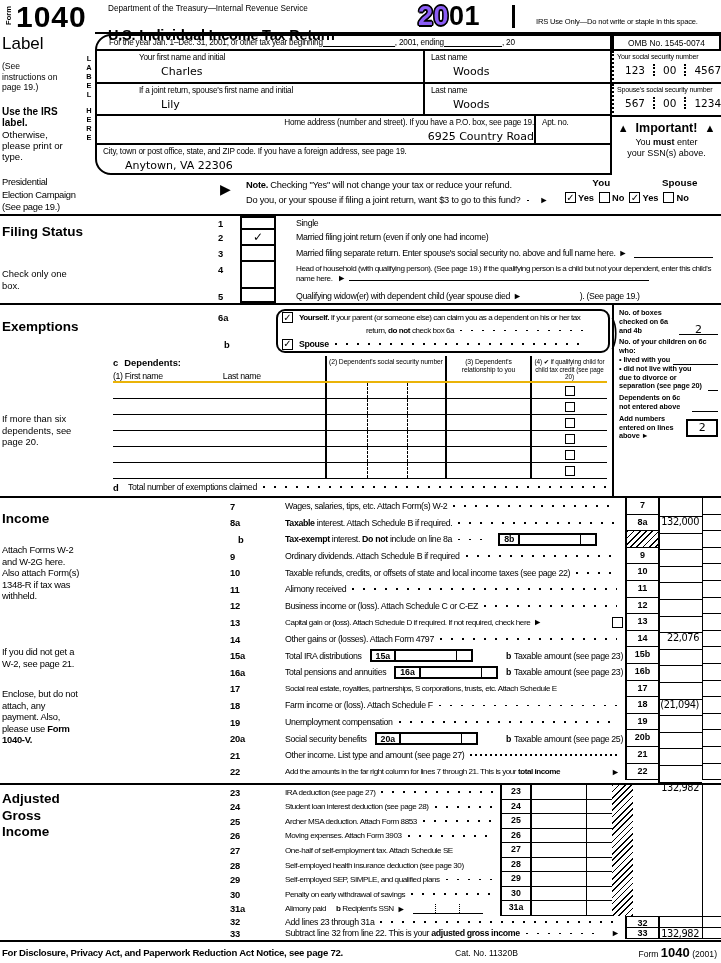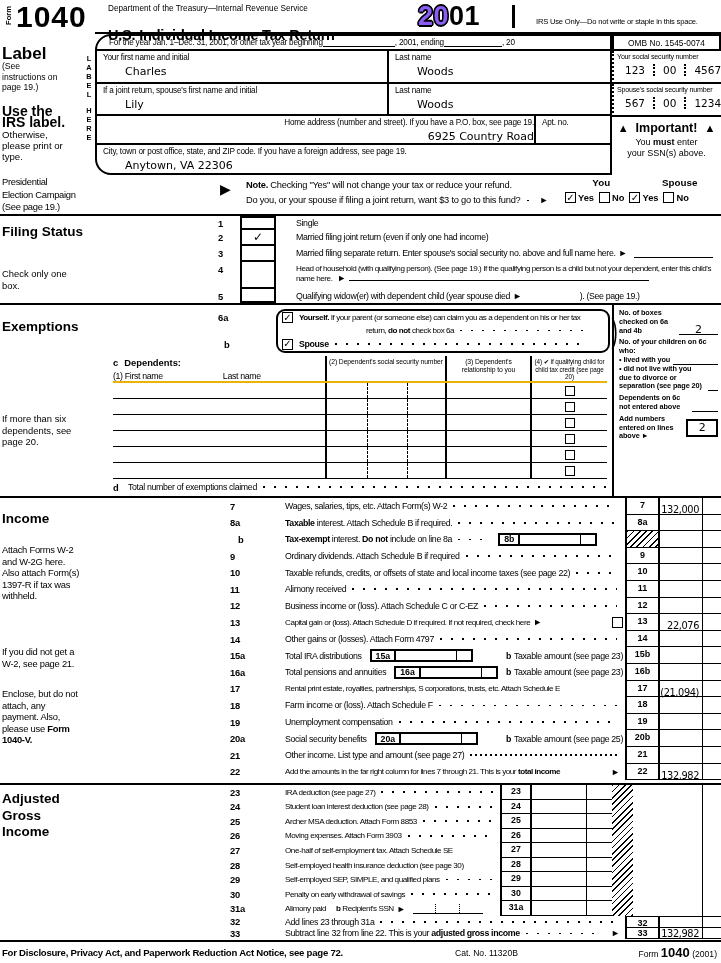--- a/index.html
+++ b/index.html
@@ -31,39 +31,39 @@
   .dept1 { position:absolute; left:108px; top:4px; font-size:8.2px; }
   .dept2 { position:absolute; left:108px; top:14px; font-size:14.5px; font-weight:bold; letter-spacing:-0.2px;margin-top:13px; }
   .hd-year { position:absolute; left:418px; top:1px; font-size:27px; font-weight:bold; letter-spacing:0.5px; }
   .hollow { color:#8b5cf6; text-shadow:-1.3px -1.3px 0 #000,1.3px -1.3px 0 #000,-1.3px 1.3px 0 #000,
     1.3px 1.3px 0 #000,-1.6px 0 #000,1.6px 0 #000,0 1.6px #000,0 -1.6px #000; }
   .hd-bar { position:absolute; left:512px; top:5px; width:3px; height:23px; background:#000; }
   .irs-use { position:absolute; left:536px; top:17px; font-size:7.6px; letter-spacing:-0.2px; }
 
   
   .sec-label { height:142px; position:relative; }
-  .lab-head { position:absolute; left:2px; top:10px; font-size:17px; font-weight:bold; }
+  .lab-head { position:absolute; left:2px; top:0; font-size:17px; font-weight:normal; }
   .lab-see { position:absolute; left:2px; top:27px; font-size:8.6px; width:62px; line-height:10.5px; }
-  .lab-use { position:absolute; left:2px; top:72px; font-size:14px; font-weight:bold; width:72px; line-height:11px; }
+  .lab-use { position:absolute; left:2px; top:72px; font-size:10px; font-weight:bold; width:72px; line-height:11px; }
   .lab-oth { position:absolute; left:2px; top:95px; font-size:9.6px; width:72px; line-height:11px; }
   .lab-letters { position:absolute; left:84px; top:20px; width:10px; font-size:7.4px; font-weight:bold;
     line-height:9px; text-align:center; }
   .lab-letters span { display:block; white-space:pre-line; }
   .lab-letters .g2 { margin-top:7px; }
   .fields { position:absolute; left:95px; top:0; width:626px; height:141px; display:flex; }
   .fbox { width:517px; height:141px; border:2.5px solid #000; border-right-width:2px;
     border-radius:16px 0 0 16px; display:flex; flex-direction:column; overflow:hidden; }
   .frow { display:flex; border-bottom:2px solid #000; }
   .frow:last-child { border-bottom:none; }
   .fr0 { height:15px; align-items:center; font-size:8.2px; padding-left:12px; letter-spacing:-0.2px; }
   .uslot { border-bottom:1.2px solid #000; height:9px; flex:none; }
   .fcell { padding:2px 0 0 6px; }
   .flab { font-size:8.2px; letter-spacing:-0.2px; white-space:nowrap; }
   .fval { font-size:11px; margin:3px 0 0 22px; font-family:"DejaVu Sans",sans-serif; }
-  .fr1,.fr2 { height:33px; }
+  .fr1,.fr2 { height:33px;padding-left:36px; }
   .fc-first { width:290px; }
   .fc-last { flex:1; border-left:2px solid #000; }
   .fr3 { height:29px; } .fc-home { flex:1;text-align:right; } .fc-apt { width:76px; border-left:2px solid #000; }
   .fr4 { height:28px; }
   .fright { width:109px; height:141px; display:flex; flex-direction:column; }
   .omb { height:17px; border:2px solid #000; display:flex; align-items:center; justify-content:center;
     font-size:8.4px; }
   .ssncell { height:33px; border-bottom:2px solid #000; border-left:2px dotted #000; padding:2px 0 0 3px; }
   .ssnlab { font-size:7.1px; letter-spacing:-0.2px; white-space:nowrap; }
   .ssnval { display:flex; margin-top:3px; font-size:10.5px; font-family:"DejaVu Sans",sans-serif; }
@@ -156,21 +156,21 @@
   .ibx .bn { font-weight:bold; padding:0 4px; font-size:8.8px; display:flex; align-items:center; }
   .ibx .ba { width:62px; border-left:2px solid #000; }
   .ibx .bc { width:15px; border-left:1.5px solid #000; }
   .bpart { margin-left:auto; display:flex; align-items:center; white-space:nowrap; }
   .bpart b { margin-right:3px; }
   .inc-col { position:absolute; left:625px; top:0; width:96px; }
   .oc-row { display:flex; height:16.6px; }
   .ocn { width:33px; border-left:2.2px solid #000; border-bottom:1.6px solid #000;
     font-weight:bold; text-align:center; padding-top:2px; font-size:9px; }
   .oca { width:44px; border-left:2.2px solid #000; border-bottom:1.6px solid #000;
-    text-align:right; padding:6px 3px 0 0; font-size:9.8px; font-family:"DejaVu Sans",sans-serif;
+    text-align:right; padding:18px 3px 0 0; font-size:9.8px; font-family:"DejaVu Sans",sans-serif;
     letter-spacing:-0.4px; }
   .occ { width:19px; border-left:1.6px solid #000; border-bottom:1.6px solid #000; }
 
   
   .sec-agi { height:157px; position:relative; border-top:2.5px solid #000; }
   .agi-head { position:absolute; left:2px; top:6px; font-size:13.5px; font-weight:bold; line-height:16.5px; }
   .arow { display:flex; align-items:center; height:14.55px; padding-right:221px; }
   .arow .n { margin-left:230px; width:55px; font-weight:bold; flex:none; letter-spacing:-0.2px; }
   .arow32 { height:11.7px; padding-right:98px; }
   .agi-inner { position:absolute; left:500px; top:0; width:112px; }
@@ -529,21 +529,21 @@
       </div>
       <div class="exr-add">
         <span class="exr-addt">Add numbers entered on lines above ►</span>
         <span class="exr-box">2</span>
       </div>
     </div>
   </div>
 
   <div class="sec-inc">
     <div class="inc-head">Income</div>
-    <div class="side" style="top:46px">Attach Forms W-2 and W-2G here. Also attach Form(s) 1397-R if tax was withheld.</div>
+    <div class="side" style="top:46px">Attach Forms W-2 and W-2G here. Also attach Form(s) 1348-R if tax was withheld.</div>
     <div class="side" style="top:148px">If you did not get a W-2, see page 21.</div>
     <div class="side" style="top:190px"><span>Enclose, but do not attach, any payment. Also, please use </span><b>Form 1040-V.</b></div>
 
     <div class="irow">
       <span class="n">7</span>
       <span class="lt">Wages, salaries, tips, etc. Attach Form(s) W-2</span>
       <span class="dots"></span>
     </div>
     <div class="irow">
       <span class="n">8a</span>
@@ -612,21 +612,21 @@
           <span class="ba"></span>
           <span class="bc"></span>
         </span>
       <span class="bpart lt">
           <b>b</b>
           <span>Taxable amount (see page 23)</span>
         </span>
     </div>
     <div class="irow">
       <span class="n">17</span>
-      <span class="lt tight">Rental print estate, royalties, partnerships, S corporations, trusts, etc. Attach Schedule E</span>
+      <span class="lt tight">Social real estate, royalties, partnerships, S corporations, trusts, etc. Attach Schedule E</span>
     </div>
     <div class="irow">
       <span class="n">18</span>
       <span class="lt">Farm income or (loss). Attach Schedule F</span>
       <span class="dots"></span>
     </div>
     <div class="irow">
       <span class="n">19</span>
       <span class="lt">Unemployment compensation</span>
       <span class="dots"></span>

